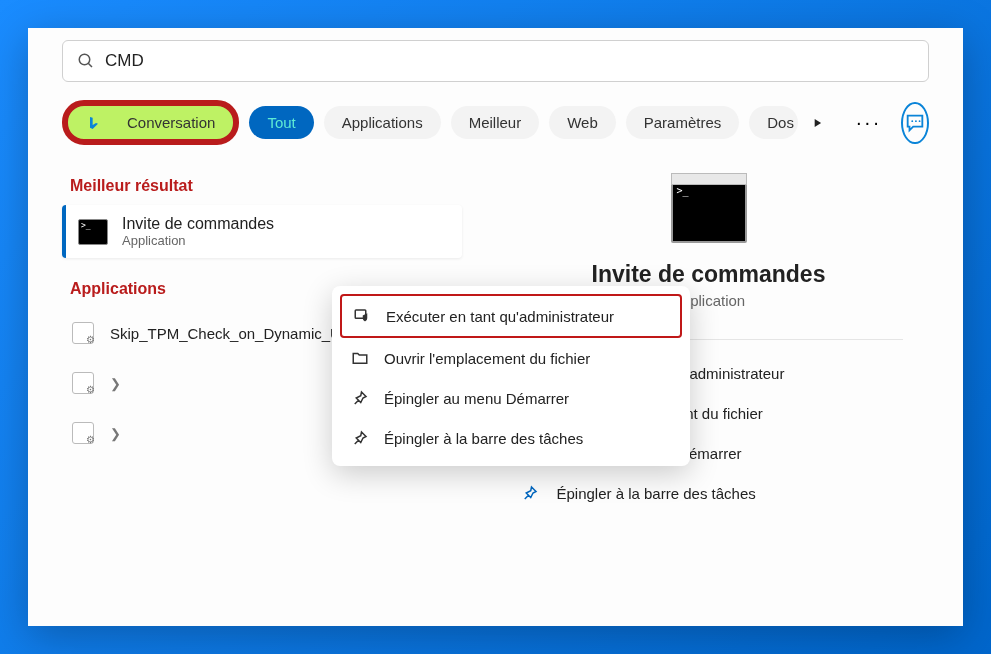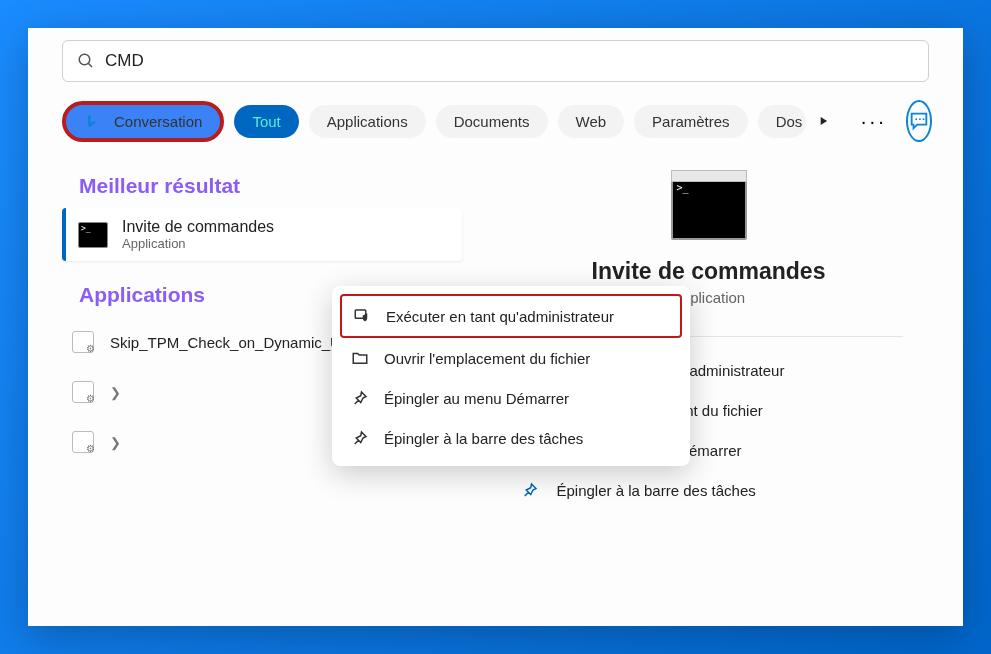--- a/index.html
+++ b/index.html
@@ -2,29 +2,29 @@
 <html><head>
 <meta charset="utf-8">
 <style>
 *{margin:0;padding:0;box-sizing:border-box;font-family:"Segoe UI",sans-serif;}
 body{background:linear-gradient(135deg,#1a8cff 0%,#0066cc 100%);width:991px;height:654px;overflow:hidden;padding:28px;}
 .window{background:#fdfdfd;border-radius:0;width:100%;height:100%;padding:12px 34px 0;position:relative;box-shadow:0 10px 40px rgba(0,0,0,.25);}
 .search-bar{display:flex;align-items:center;border:1px solid #d0d0d0;border-radius:6px;padding:10px 14px;background:#fff;margin-bottom:18px;}
 .search-bar input{border:none;outline:none;font-size:17px;flex:1;margin-left:10px;color:#222;}
 .filters{display:flex;align-items:center;gap:10px;margin-bottom:26px;}
 .pill{padding:8px 18px;border-radius:22px;font-size:15px;background:#f3f3f3;color:#333;white-space:nowrap;}
-.pill.conv{background:#3b82f6;border:4px solid #b91c1c;color:#333;display:flex;align-items:center;gap:14px;}
+.pill.conv{background:#bef264;border:6px solid #b91c1c;color:#333;display:flex;align-items:center;gap:25px;}
 .pill.active{background:#0067c0;color:#5eead4;}
 .more-arrow{width:28px;height:28px;display:flex;align-items:center;justify-content:center;}
 .flex-spacer{flex:1;}
 .dots{font-size:20px;padding:0 10px;letter-spacing:2px;}
 .bing-btn{width:42px;height:42px;border-radius:50%;border:2px solid #0a84d8;display:flex;align-items:center;justify-content:center;}
 .content{display:flex;gap:26px;}
 .left{width:400px;}
-.sec-title{font-size:21px;font-weight:600;color:#8b5cf6;margin:6px 17px 10px;}
+.sec-title{font-size:16px;font-weight:600;color:#b91c1c;margin:6px 8px 10px;}
 .sec-title.apps{margin-top:22px;}
 .sec-title.web{margin-top:24px;}
 .best{display:flex;align-items:center;background:#fff;border-left:4px solid #0067c0;border-radius:4px;padding:10px 12px;gap:14px;box-shadow:0 1px 3px rgba(0,0,0,.08);}
 .cmd-thumb{width:30px;height:26px;background:#000;border:1px solid #888;border-radius:2px;position:relative;}
 .cmd-thumb::before{content:">_";position:absolute;top:1px;left:2px;color:#fff;font-size:8px;font-family:monospace;}
 .best .name{font-size:16px;color:#222;}
 .best .sub{font-size:13px;color:#666;}
 .row{display:flex;align-items:center;padding:12px 4px 12px 8px;gap:14px;}
 .row .icon-box{width:26px;height:26px;display:flex;align-items:center;justify-content:center;}
 .file-icon{width:22px;height:22px;border:1px solid #bbb;border-radius:3px;background:#fff;position:relative;}
@@ -64,21 +64,21 @@
 
 <div class="filters">
   <div class="pill conv">
     <svg width="16" height="16" viewBox="0 0 24 24">
           <path fill="#0a84d8" d="M6 3l4 1v11l5-3 3 1-8 8-4-2z"></path>
         </svg>
     <span>Conversation</span>
   </div>
   <div class="pill active">Tout</div>
   <div class="pill">Applications</div>
-  <div class="pill">Documents</div>
+  <div class="pill">Meilleur</div>
   <div class="pill">Web</div>
   <div class="pill">Paramètres</div>
   <div class="pill" style="padding-right:4px">Dos</div>
   <div class="more-arrow">
     <svg width="14" height="14" viewBox="0 0 24 24">
           <path fill="#222" d="M8 5v14l11-7z"></path>
         </svg>
   </div>
   <div class="flex-spacer"></div>
   <div class="dots">···</div>

